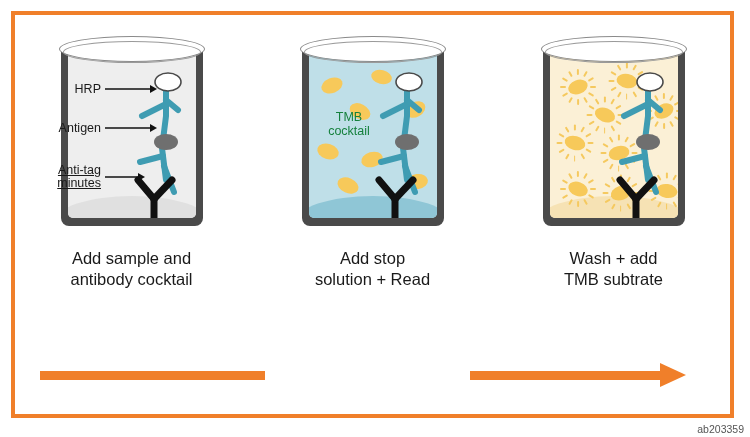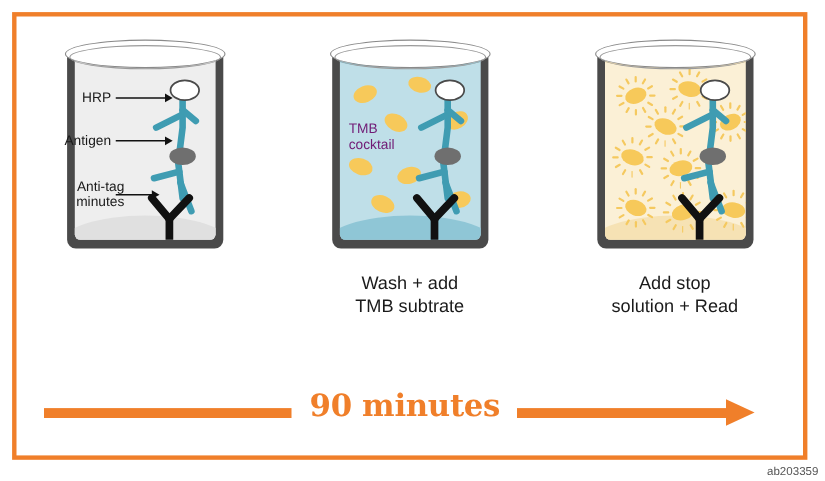--- a/index.html
+++ b/index.html
@@ -116,23 +116,23 @@
     position: absolute;
     font-size: 12.5px;
     color: #1a1a1a;
     line-height: 13px;
     text-align: right;
     white-space: nowrap;
   }
   .tmb-lbl {
     position: absolute;
     font-size: 12.5px;
-    color: #701a75;
+    color: #15803d;
     line-height: 14px;
-    text-align: left;
+    text-align: center;
     white-space: nowrap;
   }
   
   #captions {
     position: absolute;
     left: 11px; top: 248px;
     width: 723px;
     display: flex;
     justify-content: space-around;
   }
@@ -217,21 +217,21 @@
         <div class="lbl" style="left: 18px; top: 55px; width: 44px;">HRP</div>
         <svg width="54" height="12" style="position: absolute; left: 66px; top: 55px;">
           <path d="M0,6 L46,6" stroke="#111" stroke-width="1.4"></path>
           <path d="M45,2 L52,6 L45,10 Z" fill="#111"></path>
         </svg>
         <div class="lbl" style="left: 2px; top: 94px; width: 60px;">Antigen</div>
         <svg width="54" height="12" style="position: absolute; left: 66px; top: 94px;">
           <path d="M0,6 L46,6" stroke="#111" stroke-width="1.4"></path>
           <path d="M45,2 L52,6 L45,10 Z" fill="#111"></path>
         </svg>
-        <div class="lbl" style="left: 12px; top: 136px; width: 62px;">
+        <div class="lbl" style="left: 0px; top: 136px; width: 62px; text-decoration: underline;">
           <div>Anti-tag</div>
           <div>minutes</div>
         </div>
         <svg width="42" height="12" style="position: absolute; left: 66px; top: 143px;">
           <path d="M0,6 L34,6" stroke="#111" stroke-width="1.4"></path>
           <path d="M33,2 L40,6 L33,10 Z" fill="#111"></path>
         </svg>
       </div>
       <div class="well-col">
         <div class="well">
@@ -422,32 +422,33 @@
               </svg></div>
           </div>
           <div class="rim"></div>
           <div class="rim2"></div>
         </div>
       </div>
     </div>
 
   <div id="captions">
       <div class="caption">
+        <div>Add sample and</div>
+        <div>antibody cocktail</div>
+      </div>
+      <div class="caption">
+        <div>Add stop</div>
+        <div>solution + Read</div>
       </div>
       <div class="caption">
         <div>Wash + add</div>
         <div>TMB subtrate</div>
       </div>
-      <div class="caption">
-        <div>Add stop</div>
-        <div>solution + Read</div>
-      </div>
     </div>
 
   <div id="timeline">
     <div class="bar" id="bar-left"></div>
-    <div id="duration">90 minutes</div>
     <div class="bar" id="bar-right"></div>
     <div id="arrowhead"></div>
   </div>
 
   <div id="watermark">ab203359</div>
 </div>
 
 </body></html>

